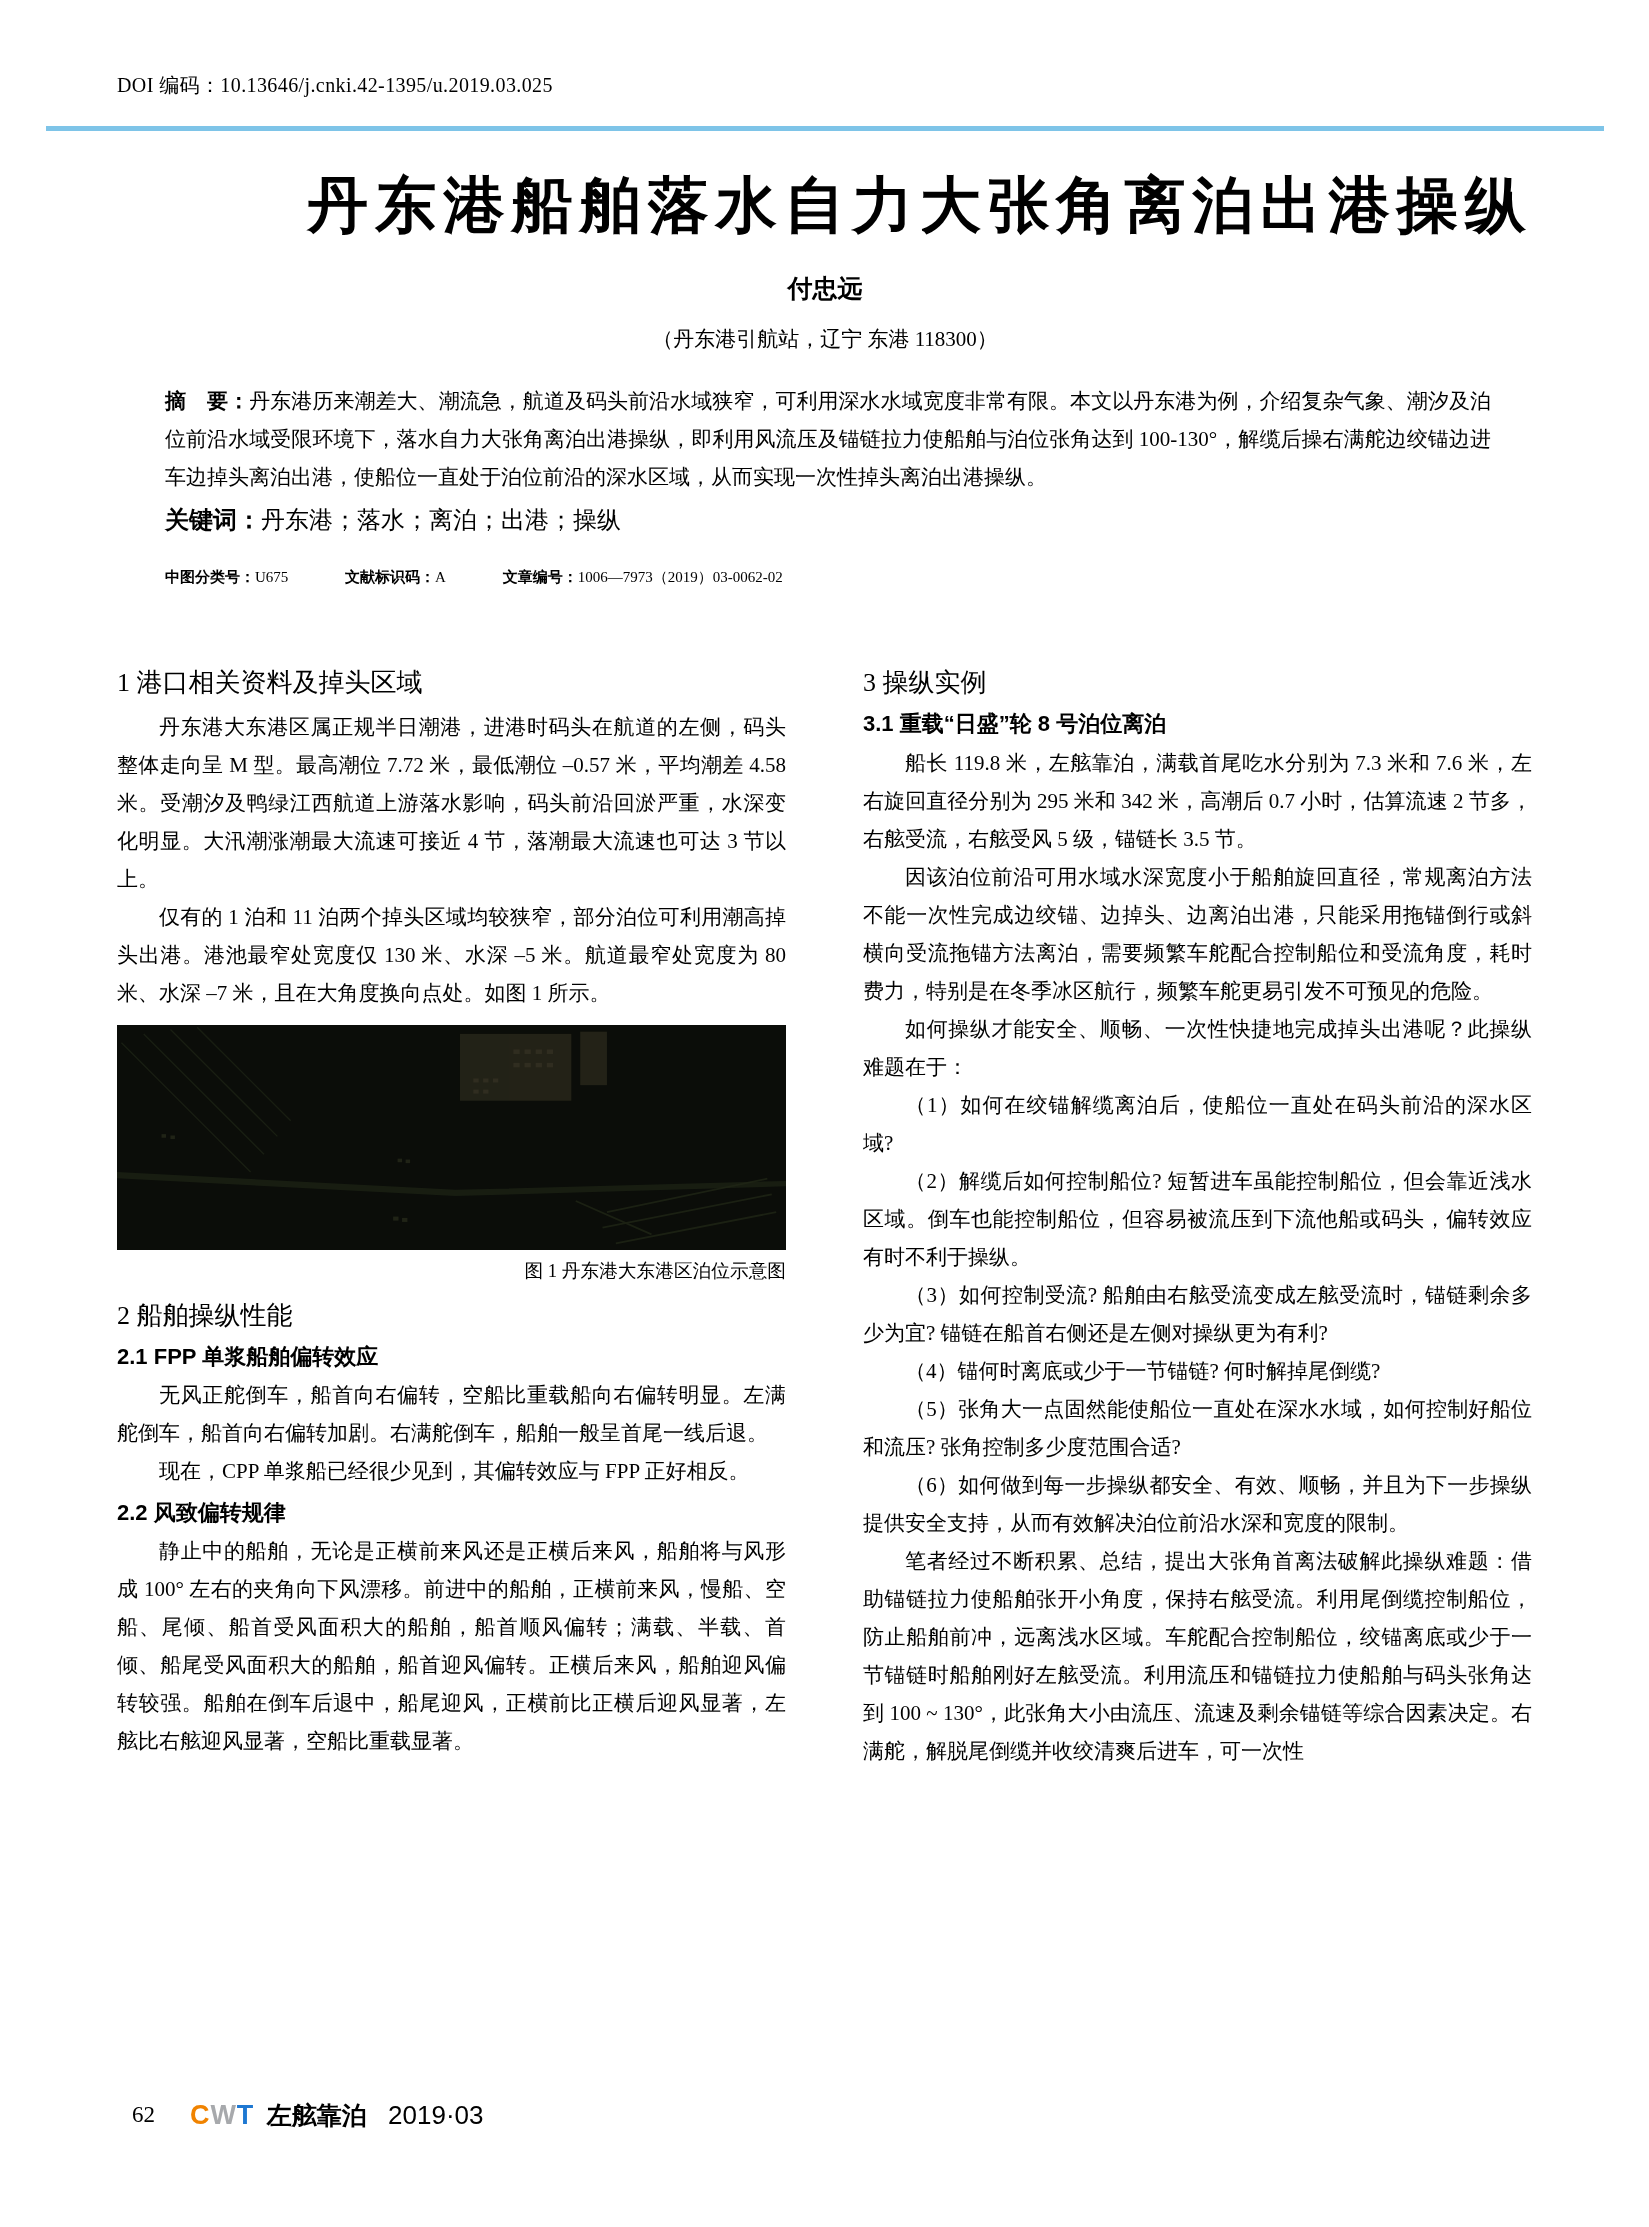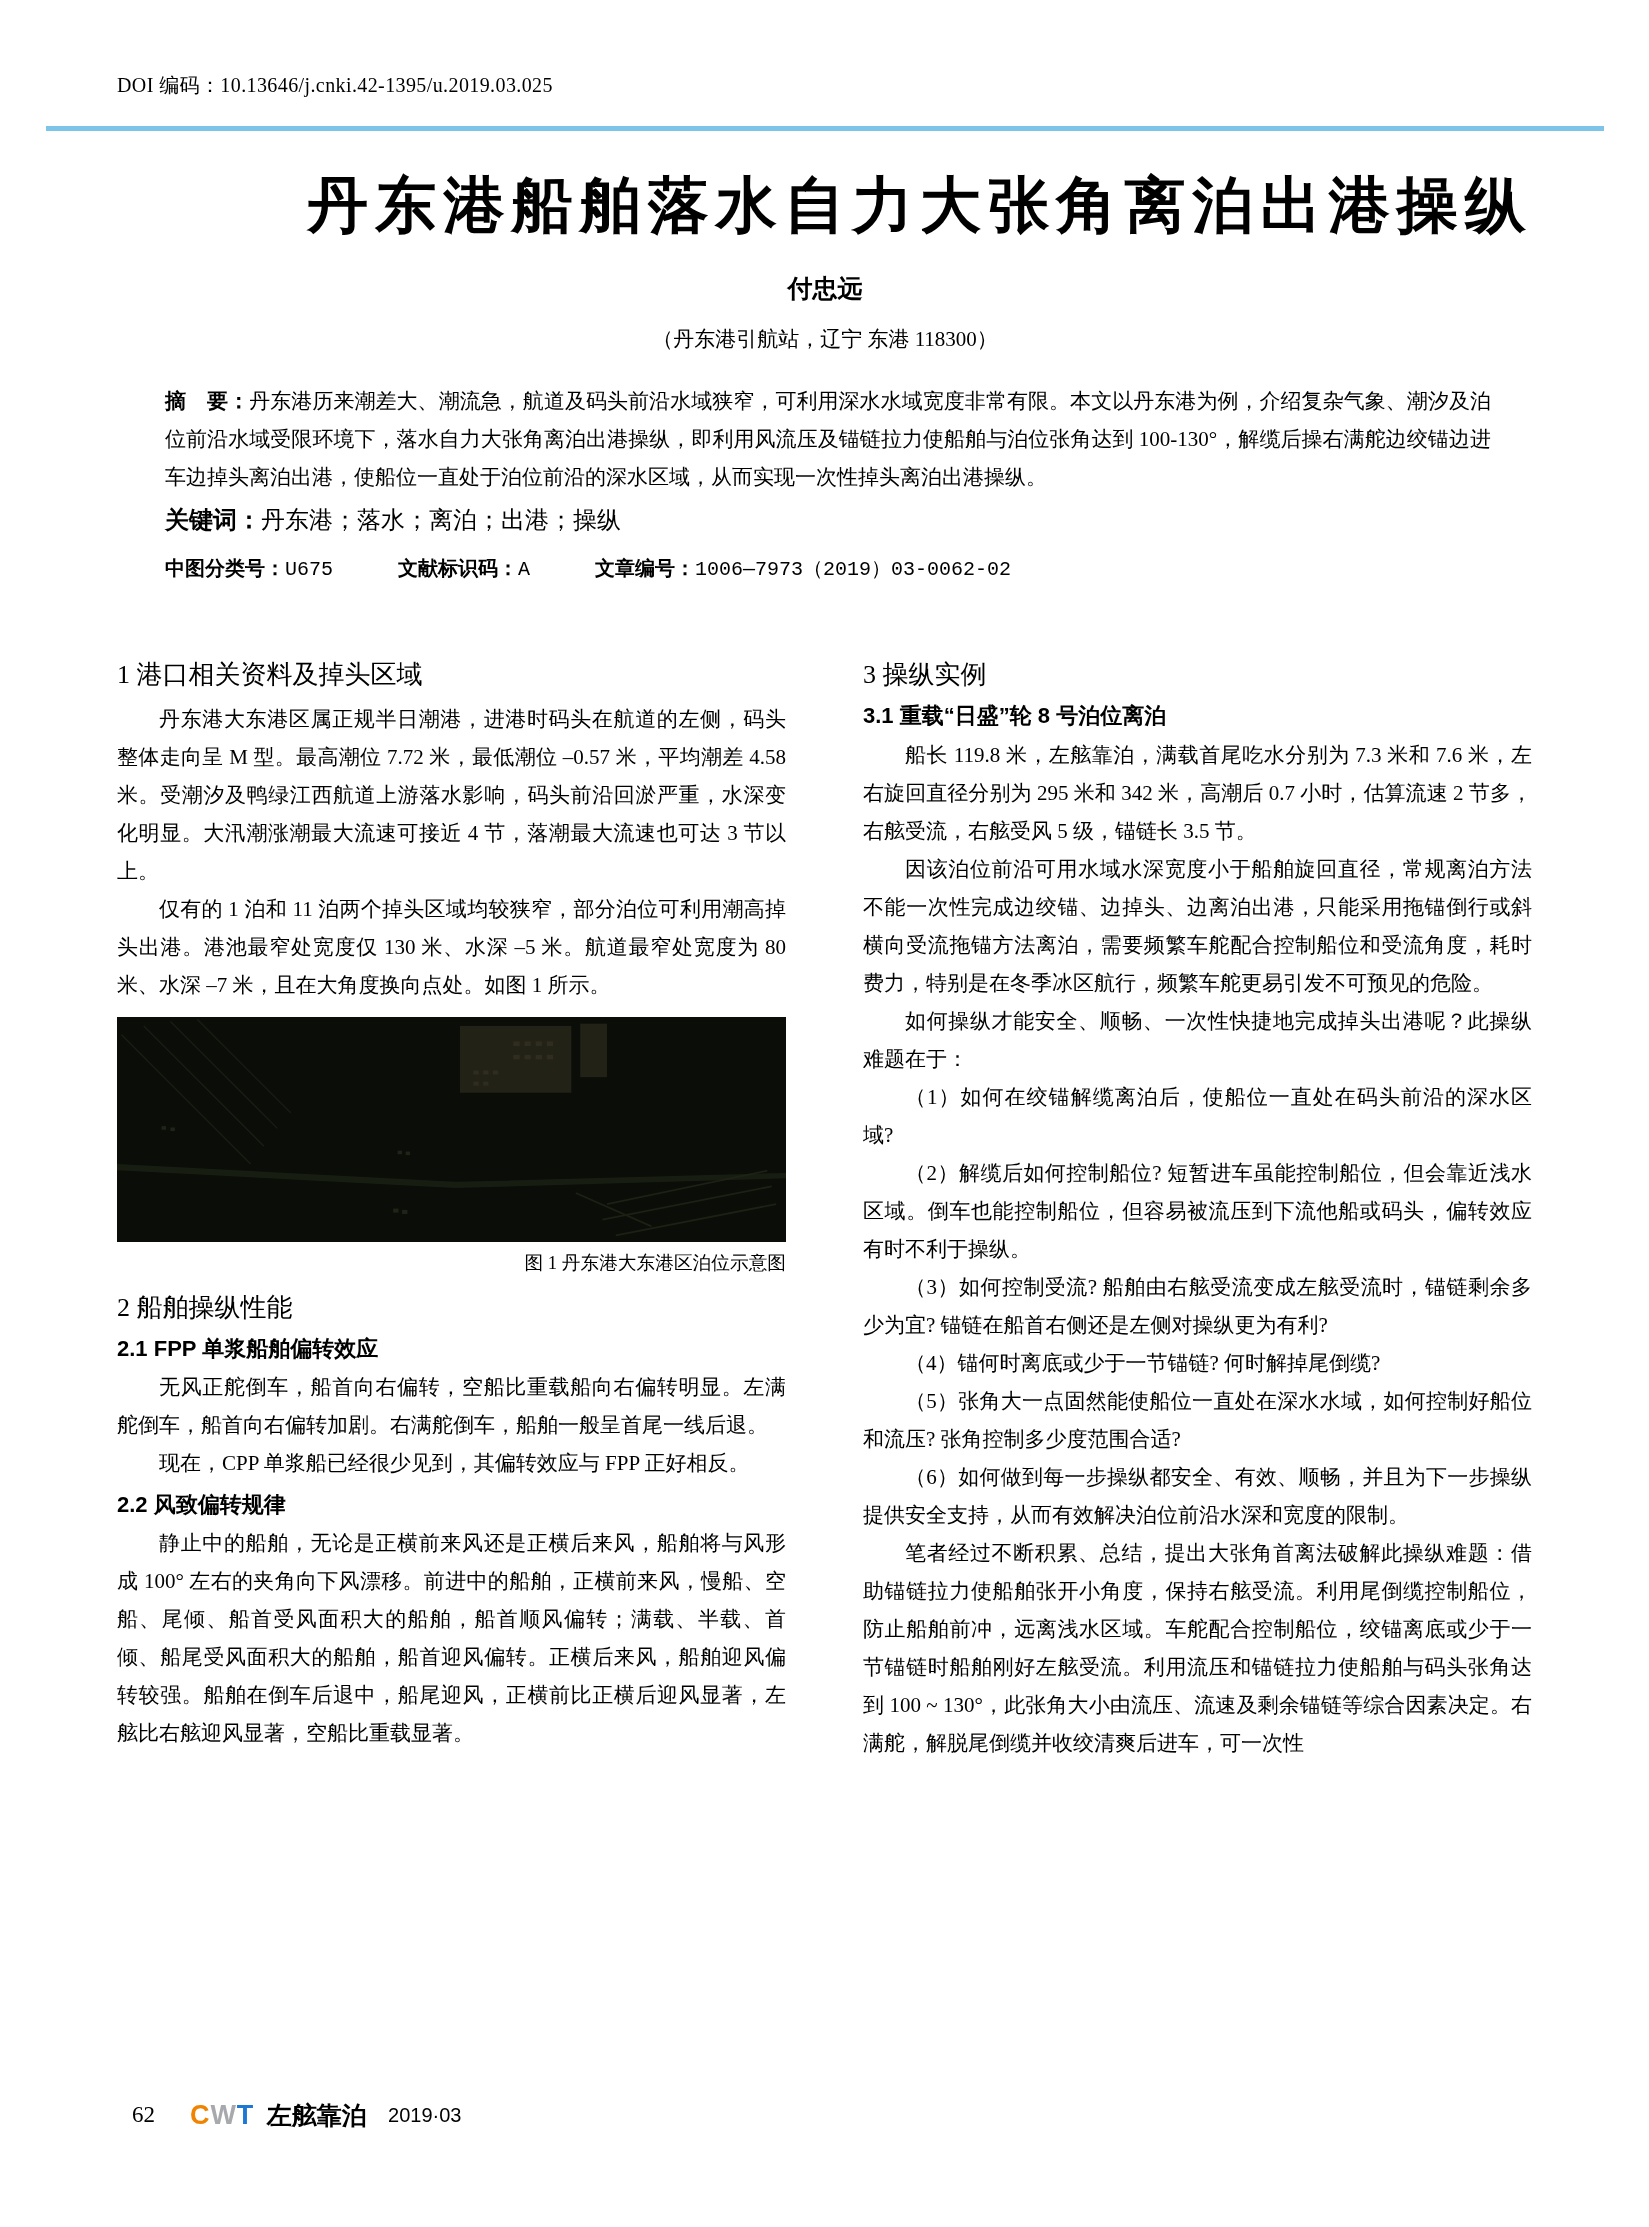--- a/index.html
+++ b/index.html
@@ -34,23 +34,23 @@
   }
   .affiliation { margin-top:19.6px; text-align:center; font-size:21px; line-height:28.5px; }
   .abstract {
     margin:29px 42px 0 48px;
     font-size:21px; line-height:38px;
     text-align:justify;
   }
   .inline-label { font-family:"Liberation Sans","DejaVu Sans",sans-serif; font-weight:bold; }
   .keywords { margin:5.3px 42px 0 48px; font-size:24px; line-height:38px; }
   .meta-line {
-    margin:16px 42px 0 48px;
-    font-family:Liberation Mono, monospace;
-    font-size:20px; line-height:29px;
+    margin:24px 42px 0 48px;
+    font-family:Liberation Serif, serif;
+    font-size:15px; line-height:29px;
   }
   .meta-pair { margin-right:53px; }
   .meta-pair .lbl { font-weight:bold; }
   .columns { display:flex; gap:77px; margin-top:74px; }
   .col { width:669px; font-size:21px; line-height:38px; text-align:justify; }
   .col p { margin:0; text-indent:2em; }
   h2.sec {
     font-size:26px; font-weight:400; line-height:34px;
     margin:11.6px 0 8px 0; text-indent:0; text-align:left;
   }
@@ -86,21 +86,21 @@
   .logo-w { color:#a7a9ac; }
   .logo-t { color:#1e78d2; }
   .footer .journal {
     margin-left:12.5px;
     font-family:"Liberation Sans","DejaVu Sans",sans-serif;
     font-weight:bold; font-size:25px;
   }
   .footer .issue {
     margin-left:21.4px;
     font-family:"Liberation Sans","DejaVu Sans",sans-serif;
-    font-size:20px;
+    font-size:26px;
   }
 </style>
 </head>
 <body>
 
 <div class="page">
 
   <div class="doi-line"><span>DOI 编码：</span><span>10.13646/j.cnki.42-1395/u.2019.03.025</span></div>
 
   <div class="header-rule"></div>

